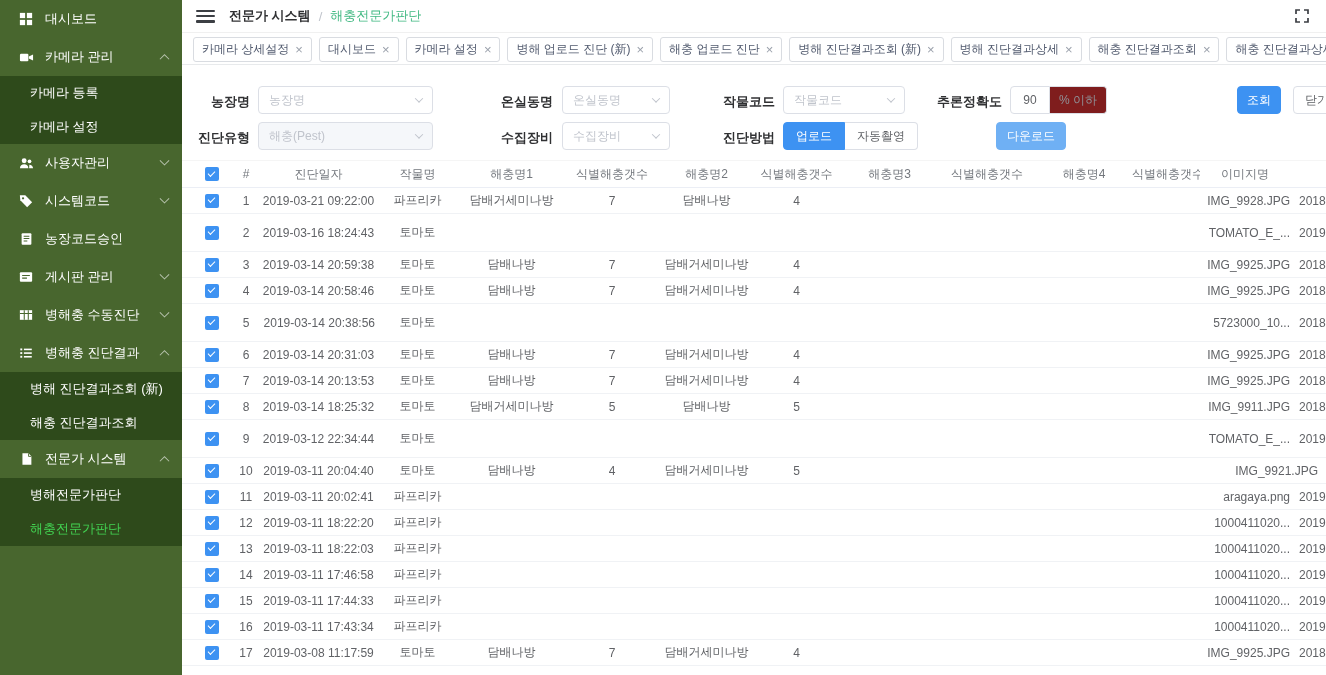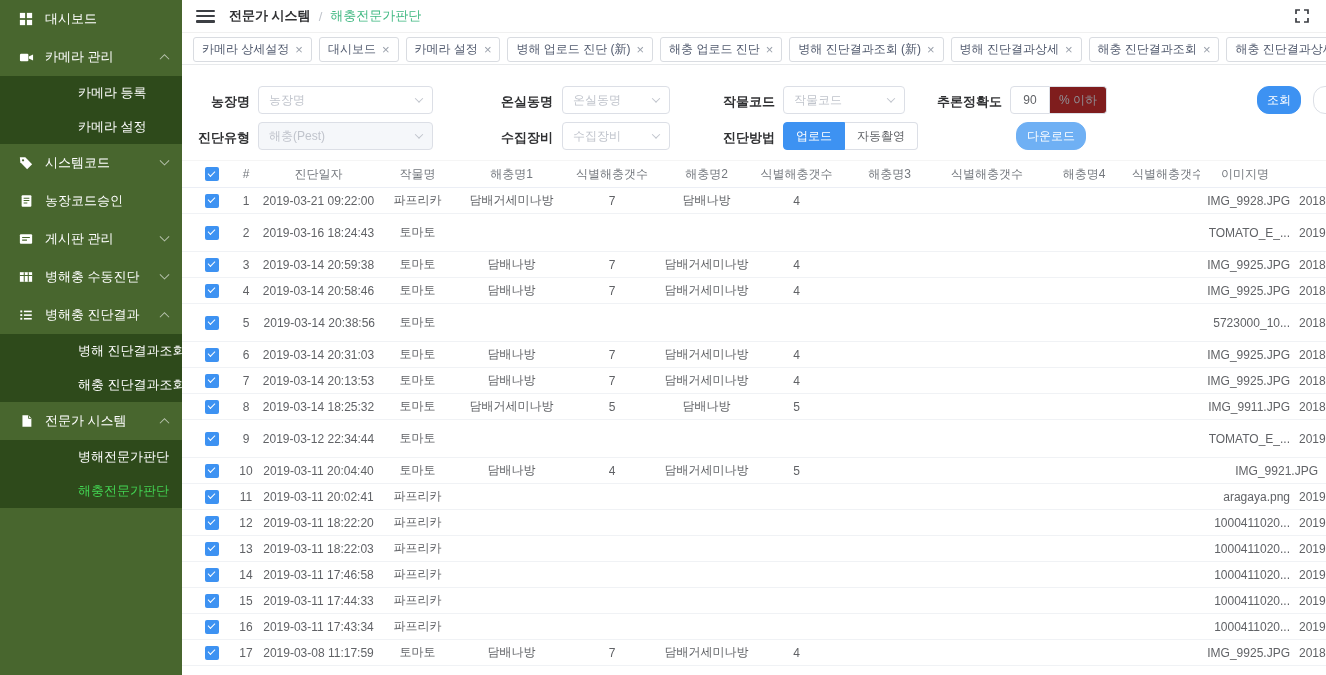--- a/index.html
+++ b/index.html
@@ -7,21 +7,21 @@
   body { font-family:"Liberation Sans","DejaVu Sans",sans-serif; background:#fff; position:relative; color:#303133; }
 
   
   .sidebar { position:absolute; left:0; top:0; width:182px; height:675px; background:#48662e; overflow:hidden; }
   .side-item { display:flex; align-items:center; height:38px; padding:0 14px 0 18px; font-size:13px; color:#fff; cursor:pointer; }
   .side-item .ic { width:16px; height:16px; margin-right:11px; display:flex; align-items:center; justify-content:center; flex:none; }
   .side-item .lbl { white-space:nowrap; }
   .chev { width:7px; height:7px; border-right:1.5px solid rgba(255,255,255,.6); border-bottom:1.5px solid rgba(255,255,255,.6); margin-left:auto; flex:none; }
   .chev.down { transform:rotate(45deg) translate(-2px,-2px); }
   .chev.up { transform:rotate(-135deg) translate(-1px,-1px); }
-  .side-group { background:#2e4a1b;padding-left:48px; }
+  .side-group { background:#2e4a1b; }
   .side-sub { height:34px; display:flex; align-items:center; padding-left:30px; font-size:13px; color:#fff; cursor:pointer; white-space:nowrap; }
   .side-sub.active { color:#42d352; }
 
   
   .topbar { position:absolute; left:182px; top:0; width:1144px; height:33px; display:flex; align-items:center; border-bottom:1px solid #f0f0f0; background:#fff; }
   .hamburger { width:19px; height:13px; margin-left:14px; display:flex; flex-direction:column; justify-content:space-between; cursor:pointer; }
   .hamburger i { display:block; height:2.6px; background:#3c3f44; border-radius:1px; }
   .crumb { display:flex; align-items:center; gap:8px; margin-left:14px; font-size:13px; }
   .crumb .sec { font-weight:bold; color:#303133; }
   .crumb .sep { color:#c0c4cc; }
@@ -41,21 +41,21 @@
   .fselect .sc { width:6px; height:6px; border-right:1.3px solid #c0c4cc; border-bottom:1.3px solid #c0c4cc; transform:rotate(45deg) translate(-1px,-1px); flex:none; }
   .fselect.disabled { background:#f5f7fa; cursor:not-allowed; }
   .igroup { position:absolute; height:28px; display:flex; }
   .igroup input { width:40px; height:28px; border:1px solid #dcdfe6; border-radius:4px 0 0 4px; text-align:center; font-size:12px; color:#606266; outline:none; font-family:inherit; }
   .igroup .addon { height:28px; padding:0 9px; display:flex; align-items:center; background:#7f1d1d; border:1px solid #dcdfe6; border-left:none; border-radius:0 4px 4px 0; font-size:12px; color:#909399; white-space:nowrap; }
   .seg { position:absolute; height:28px; display:flex; }
   .seg .opt { height:28px; padding:0 12px; display:flex; align-items:center; font-size:12px; border:1px solid #dcdfe6; background:#fff; color:#606266; cursor:pointer; white-space:nowrap; }
   .seg .opt:first-child { border-radius:4px 0 0 4px; }
   .seg .opt:last-child { border-radius:0 4px 4px 0; border-left:none; }
   .seg .opt.on { background:#3d92f2; border-color:#3d92f2; color:#fff; }
-  .btn { position:absolute; height:28px; display:flex; align-items:center; justify-content:center; border-radius:12px; font-size:12px; cursor:pointer; white-space:nowrap;margin-left:20px; }
+  .btn { position:absolute; height:28px; display:flex; align-items:center; justify-content:center; border-radius:4px; font-size:12px; cursor:pointer; white-space:nowrap; }
   .btn.primary { background:#3d92f2; color:#fff; border:1px solid #3d92f2; }
   .btn.soft { background:#6fb0f4; color:#fff; border:1px solid #6fb0f4; }
   .btn.plain { background:#fff; color:#606266; border:1px solid #dcdfe6; }
 
   
   .tablewrap { position:absolute; left:182px; top:160px; width:1144px; height:515px; overflow:hidden; background:#fff; }
   .trow { display:flex; align-items:center; padding-left:11px; border-bottom:1px solid #f0f2f5; }
   .trow.head { height:28px; color:#73777d; font-size:12px; border-top:1px solid #f5f5f5; border-bottom:1px solid #ebeef5; }
   .trow.body { height:26px; font-size:12px; color:#606266; cursor:pointer; }
   .trow.body.tall { height:38px; }
@@ -93,20 +93,32 @@
     <div class="side-group">
       <div class="side-sub">
         <span>카메라 등록</span>
       </div>
       <div class="side-sub">
         <span>카메라 설정</span>
       </div>
     </div>
     <div class="side-item">
       <span class="ic">
+        <svg width="15" height="15" viewBox="0 0 16 16" fill="#fff">
+          <circle cx="5.5" cy="5" r="2.6"></circle>
+          <path d="M1 13c0-2.6 2-4.2 4.5-4.2S10 10.4 10 13z"></path>
+          <circle cx="11.2" cy="5.6" r="2"></circle>
+          <path d="M11 9.2c2.2.2 4 1.6 4 3.8h-4.2z"></path>
+        </svg>
+      </span>
+      <span class="lbl">사용자관리</span>
+      <span class="chev down"></span>
+    </div>
+    <div class="side-item">
+      <span class="ic">
         <svg width="14" height="14" viewBox="0 0 16 16">
           <path d="M1 1.5h6.2L15 9.3 9.3 15 1.5 7.2z" fill="#fff"></path>
           <circle cx="4.6" cy="4.9" r="1.3" fill="#48662e"></circle>
         </svg>
       </span>
       <span class="lbl">시스템코드</span>
       <span class="chev down"></span>
     </div>
     <div class="side-item">
       <span class="ic">

